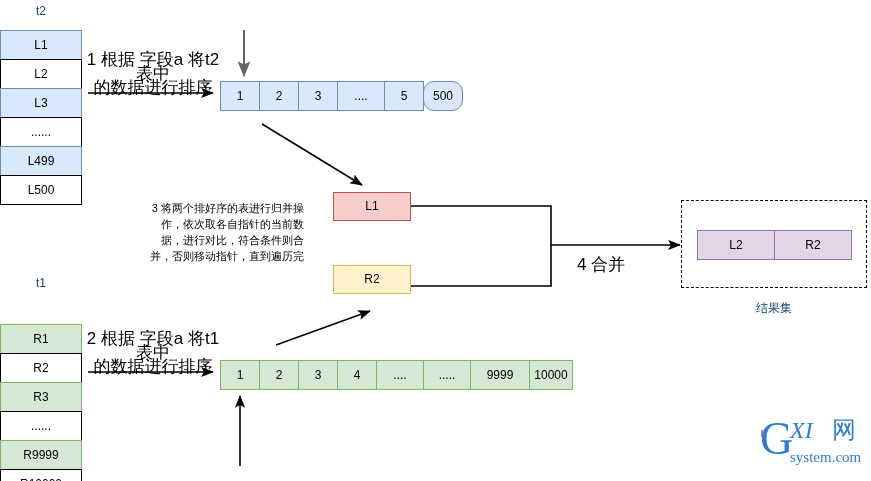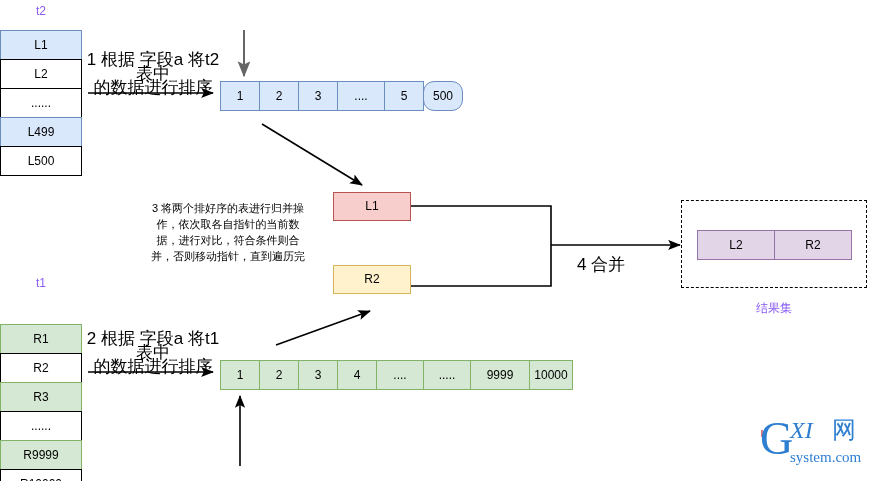--- a/index.html
+++ b/index.html
@@ -16,21 +16,21 @@
     width: 871px;
     height: 481px;
     overflow: hidden;
     background: #ffffff;
   }
   .abs { position: absolute; }
 
   
   .tbl-label {
     font-size: 12px;
-    color: #8b5cf6;
+    color: #0c4a6e;
     text-align: center;
     white-space: nowrap;
   }
 
   
   .vtable { position: absolute; }
   .vrow {
     box-sizing: border-box;
     width: 82px;
     height: 30px;
@@ -198,20 +198,21 @@
 
     <path d="M411 206 L551 206 L551 245 L551 286 L411 286" fill="none" stroke="#000000" stroke-width="1.6"></path>
     <line x1="551" y1="245" x2="680" y2="245" stroke="#000000" stroke-width="1.6" marker-end="url(#ah)"></line>
   </svg>
 
   <div class="tbl-label abs" style="left:0px; top:4px; width:82px;">t2</div>
 
   <div class="vtable" id="vtable-t2" style="left:0px; top:30px;">
       <div class="vrow blue">L1</div>
       <div class="vrow">L2</div>
+      <div class="vrow blue">L3</div>
       <div class="vrow">......</div>
       <div class="vrow blue">L499</div>
       <div class="vrow">L500</div>
     </div>
 
   <div class="tbl-label abs" style="left:0px; top:276px; width:82px;">t1</div>
 
   <div class="vtable" id="vtable-t1" style="left:0px; top:300px;margin-top:24px;">
       <div class="vrow green">R1</div>
       <div class="vrow">R2</div>
@@ -253,21 +254,21 @@
     </div>
 
   <div class="tbl-label abs" style="left:681px; top:300px; width:186px;">结果集</div>
 
   <div class="ann" style="left:84px; top:53px; width:138px;">1 根据 字段a 将t2表中
 的数据进行排序</div>
 
   <div class="ann" style="left:84px; top:332px; width:138px;">2 根据 字段a 将t1表中
 的数据进行排序</div>
 
-  <div class="ann small" style="left:132px; top:200px; width:192px;">3 将两个排好序的表进行归并操
+  <div class="ann small" style="left:112px; top:200px; width:192px;text-align:right;">3 将两个排好序的表进行归并操
 作，依次取各自指针的当前数
 据，进行对比，符合条件则合
 并，否则移动指针，直到遍历完</div>
 
   <div class="ann" style="left:556px; top:258px; width:90px;">4 合并</div>
 
   <div id="watermark">
     <span class="wm-tick"></span>
     <span class="wm-g">G</span>
     <span class="wm-xi">XI</span>

